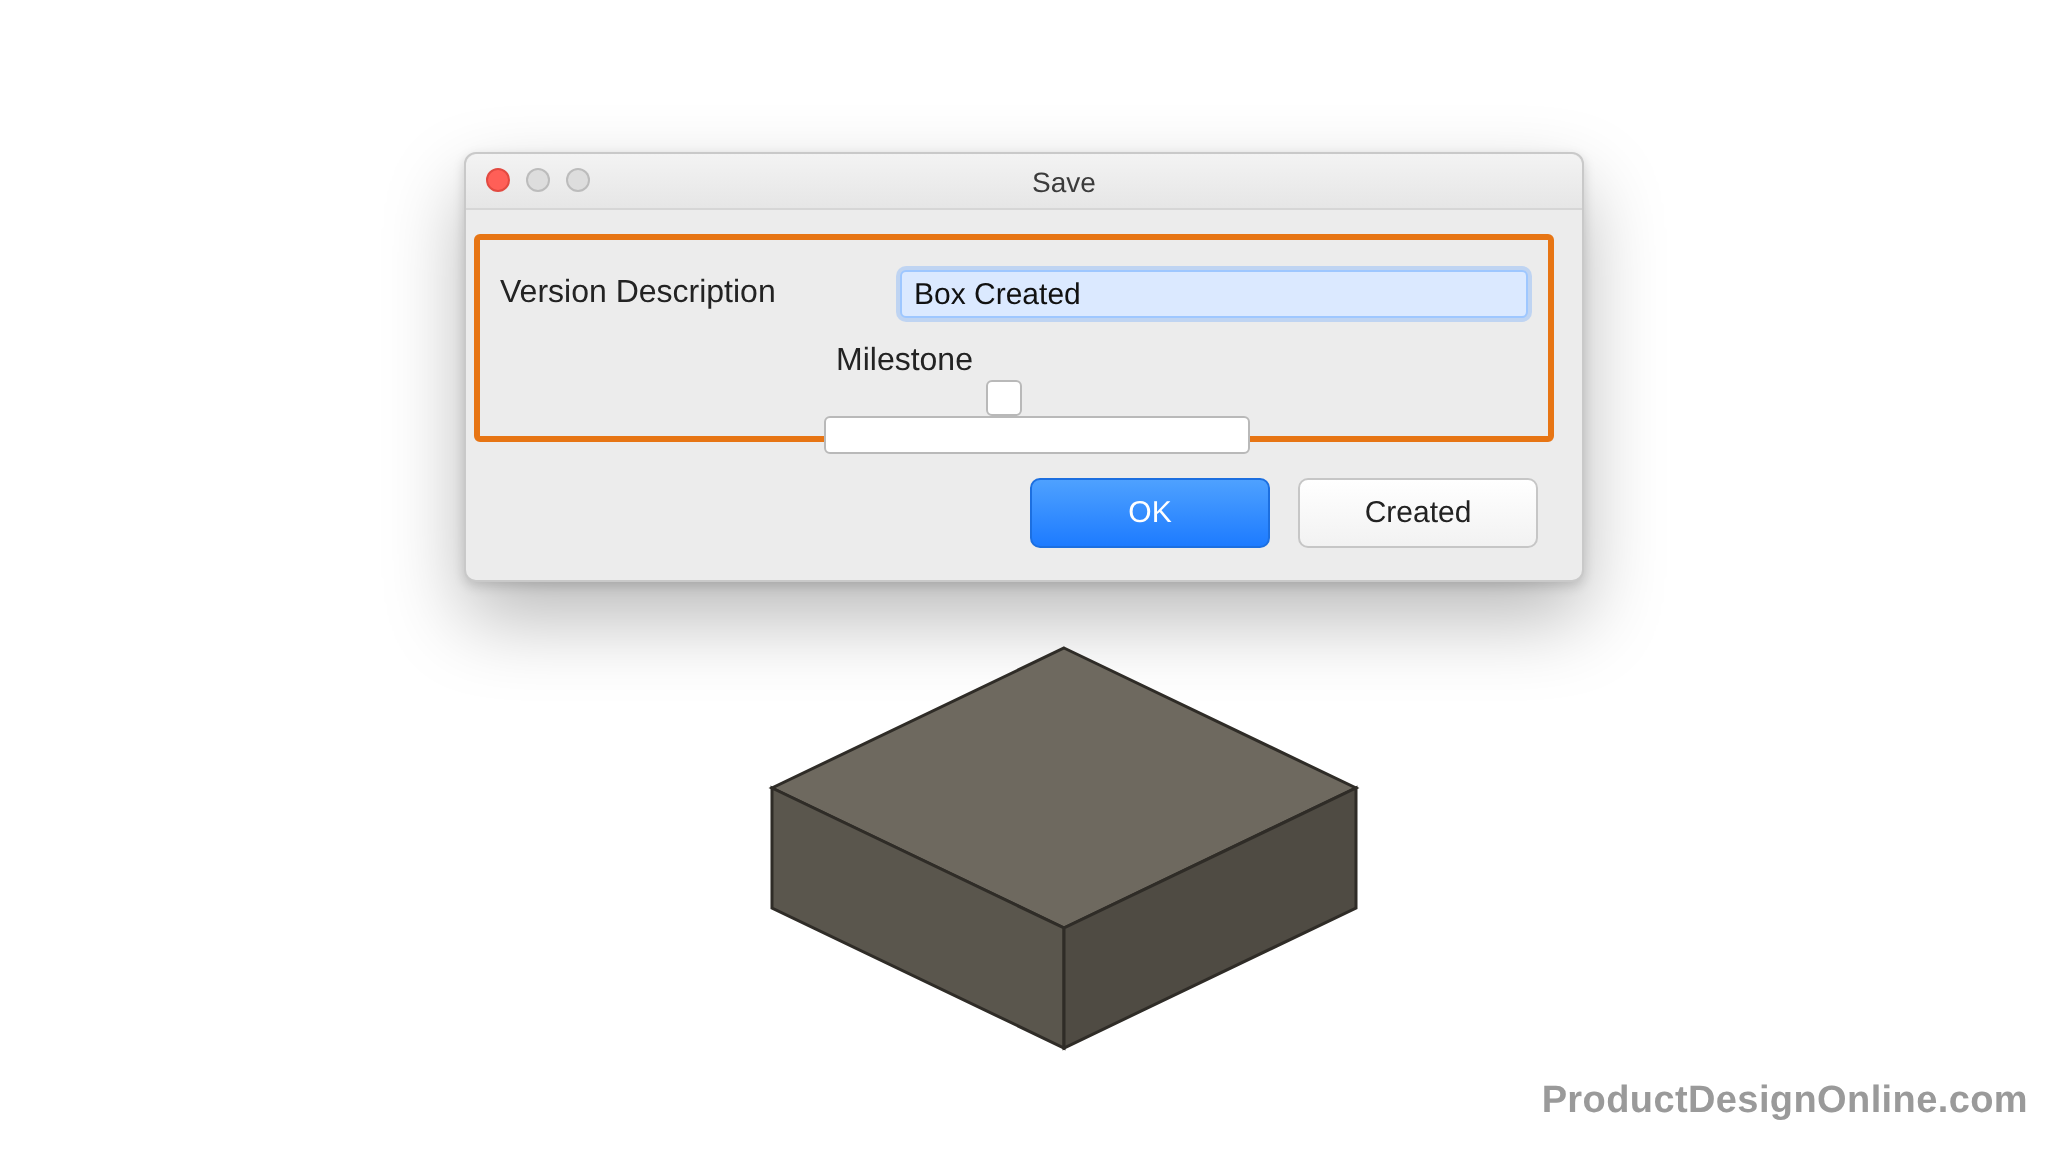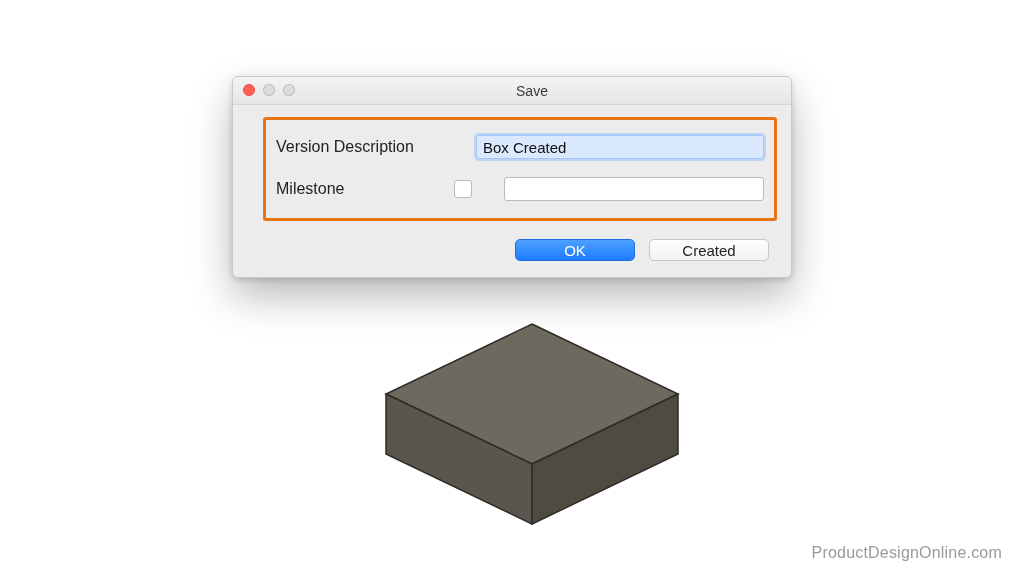--- a/index.html
+++ b/index.html
@@ -45,35 +45,35 @@
   .tl.close { background: #ff5f57; border-color: #e24a41; }
   .tl.min   { background: #dddddd; }
   .tl.max   { background: #dddddd; }
   .titlebar-title {
     font-size: 14px;
     color: #3b3b3b;
     margin-left: 40px;
   }
 
   .dialog-body {
-    padding: 12px 14px 16px 30px;
+    padding: 12px 14px 16px 4px;
   }
 
   .highlight-box {
     border: 3px solid #e77514;
     border-radius: 3px;
     padding: 10px 10px 12px 10px;
   }
 
   .form-row {
     display: flex;
     align-items: center;
     height: 34px;
   }
-  .form-row + .form-row { margin-top: 8px; }
+  .form-row + .form-row { margin-top: 8px; flex-direction: column; }
   .form-label {
     width: 178px;
     font-size: 16px;
     color: #232323;
   }
   .text-input {
     flex: 1;
     height: 24px;
     border: 1px solid #b9b9b9;
     border-radius: 3px;
@@ -99,21 +99,21 @@
 
   .button-row {
     margin-top: 18px;
     display: flex;
     justify-content: flex-end;
     gap: 14px;
     padding-right: 8px;
   }
   .btn {
     min-width: 120px;
-    height: 22px;
+    height: 35px;
     border-radius: 5px;
     font-size: 15px;
     display: flex;
     align-items: center;
     justify-content: center;
     border: 1px solid #c6c6c6;
     background: linear-gradient(#ffffff, #f2f2f2);
     color: #222;
     cursor: default;
   }
@@ -129,24 +129,24 @@
     left: 372px;
     top: 316px;
     width: 320px;
     height: 240px;
   }
   .box3d svg { width: 100%; height: 100%; }
 
   
   .watermark {
     position: absolute;
-    right: 22px;
+    right: 10px;
     bottom: 14px;
-    font-size: 16px;
-    font-weight: 400;
+    font-size: 19px;
+    font-weight: 700;
     color: #9a9a9a;
     letter-spacing: 0.2px;
   }
 </style>
 </head>
 <body>
 
 <div class="dialog">
   <div class="titlebar">
     <div class="traffic-lights">

